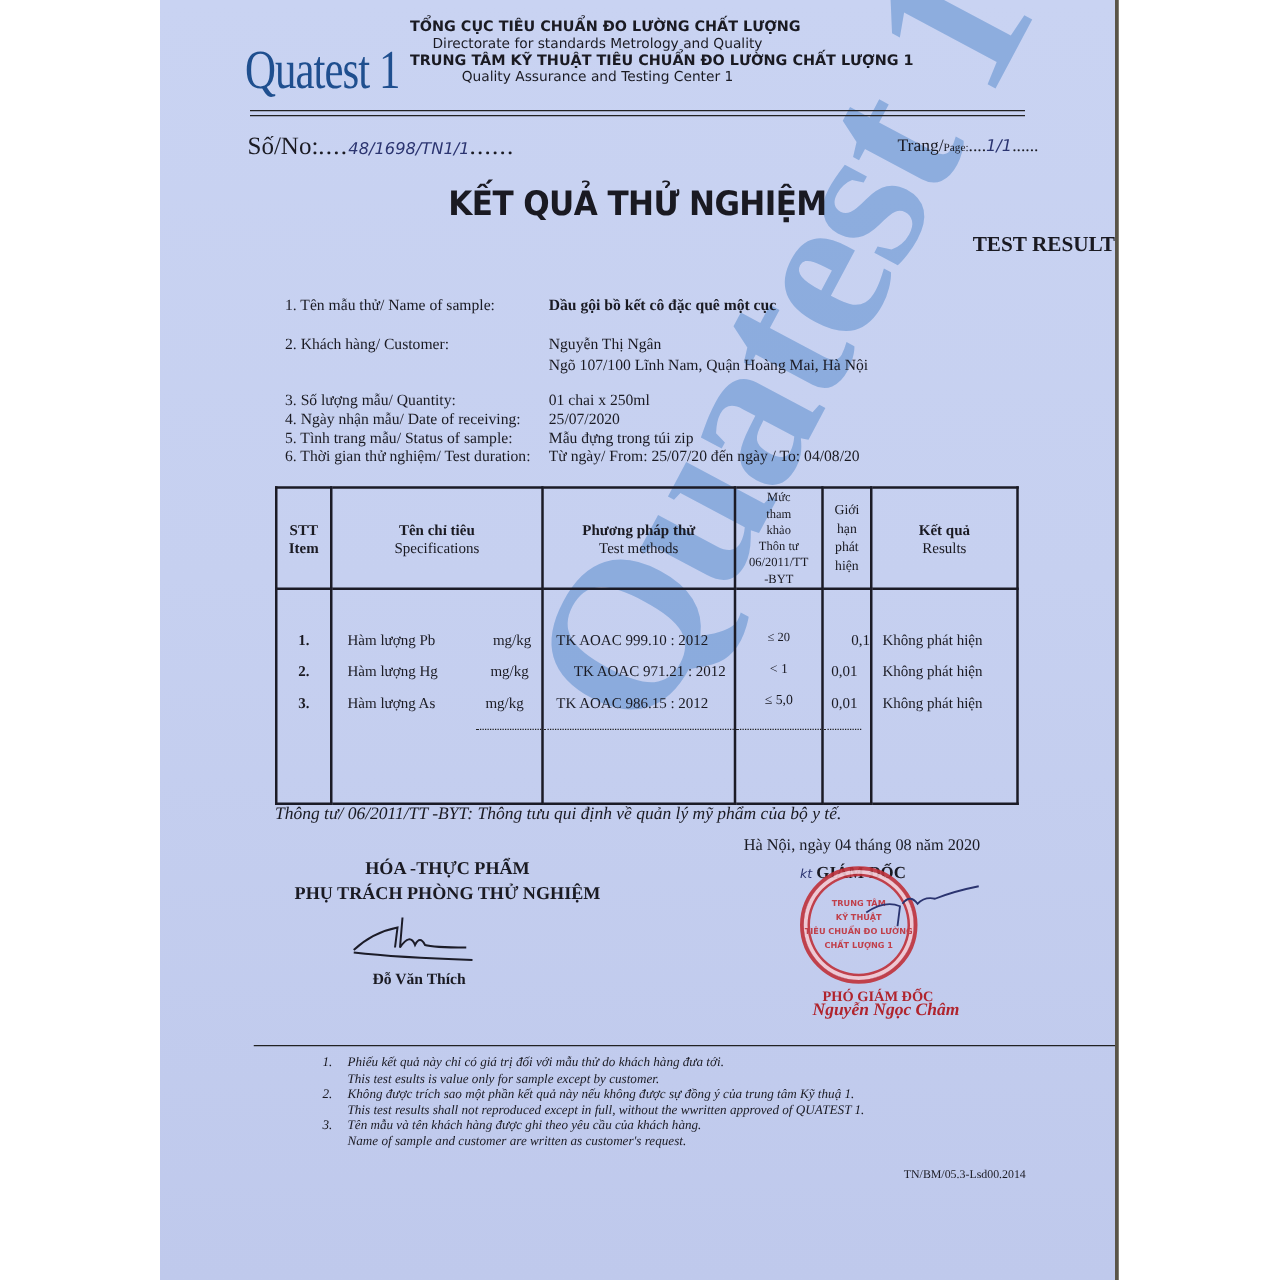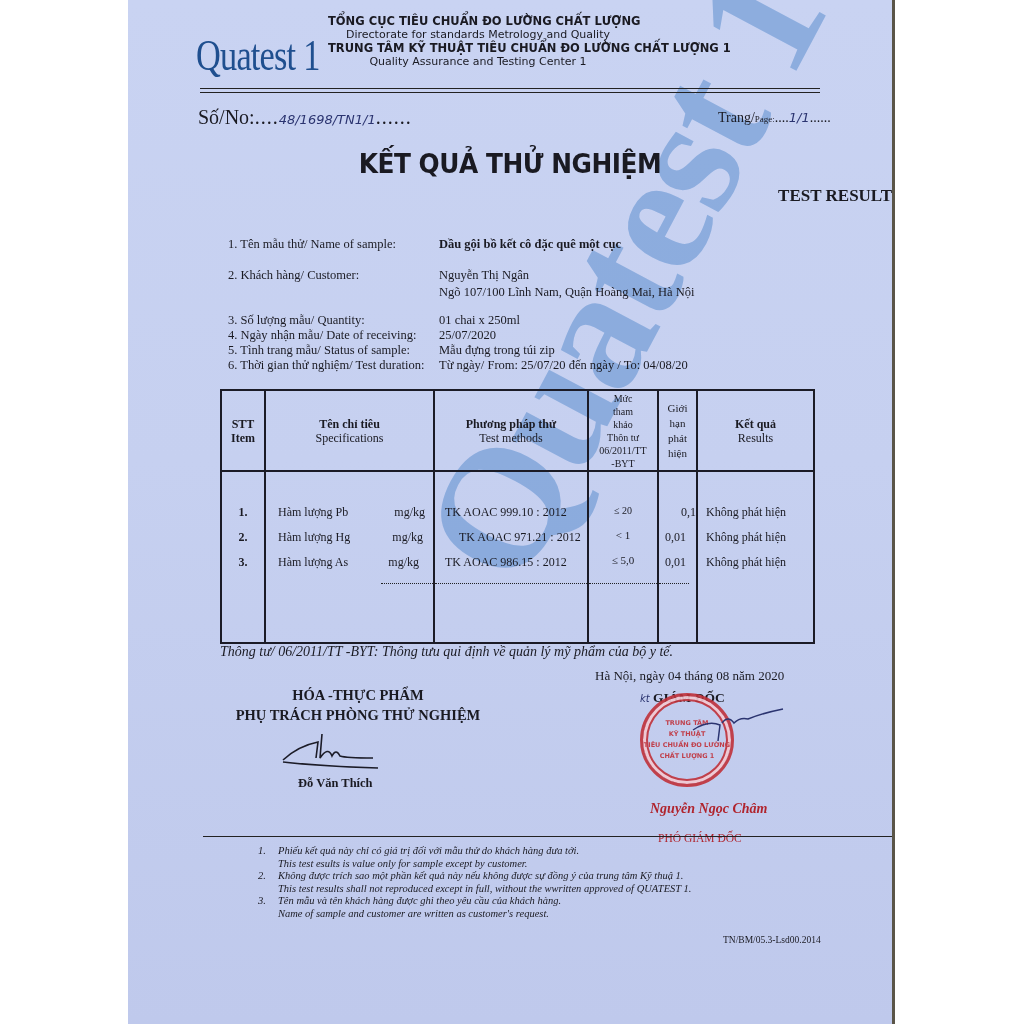--- a/index.html
+++ b/index.html
@@ -56,21 +56,21 @@
   .sig-left { left:90px; top:685px; width:280px; text-align:center; font-weight:bold; font-size:14.5px; line-height:20px; }
   .sig-name { left:170px; top:776px; font-weight:bold; font-size:12.5px; }
   .director { left:512px; top:690px; font-weight:bold; font-size:13.5px; }
   .stamp {
     left:512px; top:693px; width:88px; height:88px; border-radius:50%;
     border:3px solid #c0313a; box-shadow: inset 0 0 0 3px #f3c9d2, inset 0 0 0 5px #c0313a;
     color:#c0313a; font-family:"DejaVu Sans", sans-serif; font-size:6.5px; text-align:center;
     display:flex; flex-direction:column; justify-content:center; line-height:11px; font-weight:bold;
     opacity:0.9;
   }
-  .vice { left:530px; top:832px; color:#b0242d; font-weight:normal; font-size:11.5px;text-align:right; }
+  .vice { left:530px; top:792px; color:#b0242d; font-weight:bold; font-size:11.5px;text-align:right; }
   .vice-name { left:522px; top:801px; color:#b0242d; font-style:italic; font-weight:bold; font-size:14px; white-space:nowrap; }
   .rule3 { left:75px; top:836px; width:690px; height:0; border-top:1.5px solid #222; }
   .footnotes { left:130px; top:845px; font-size:10.5px; font-style:italic; line-height:12.5px; }
   .footnotes .fn { display:flex; }
   .footnotes .num { width:20px; }
   .formcode { left:595px; top:935px; font-size:9.5px; }
   svg.sig { position:absolute; }
 </style>
 </head>
 <body>

